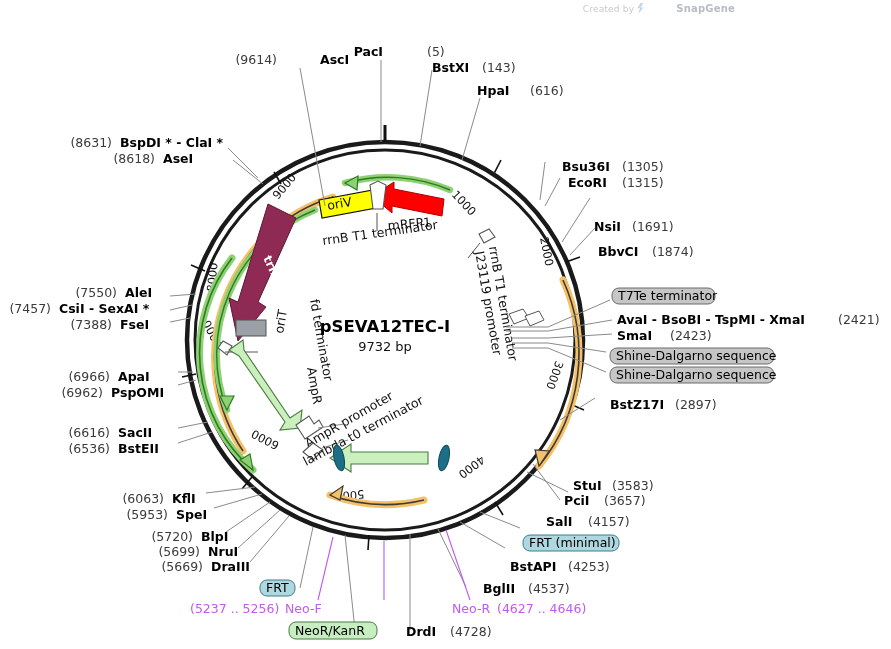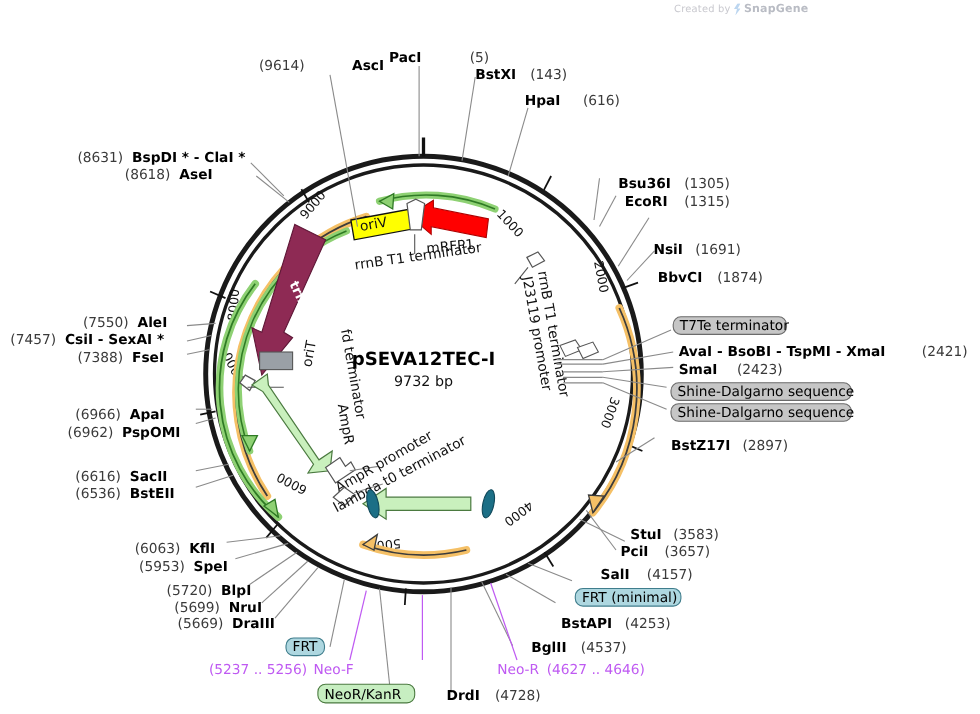--- a/index.html
+++ b/index.html
@@ -19,21 +19,21 @@
     font-family:"DejaVu Sans","Liberation Sans",sans-serif;
     letter-spacing:.2px;
     display:flex;align-items:center;gap:3px;
     user-select:none;
   }
   .wm .bolt{
     display:inline-block;width:6px;height:11px;
     background:#bcd6f0;
     clip-path:polygon(55% 0,100% 0,55% 42%,100% 42%,20% 100%,45% 48%,0 48%);
   }
-  .wm .sg{color:#b9bcc4;font-weight:bold;font-size:10px;}
+  .wm .sg{color:#b9bcc4;font-weight:bold;font-size:10px;margin-left:30px;}
 </style>
 </head>
 <body>
 
 <div id="stage">
 
   <div class="wm">
     <span>Created by</span>
     <span class="bolt"></span>
     <span class="sg">SnapGene</span>

